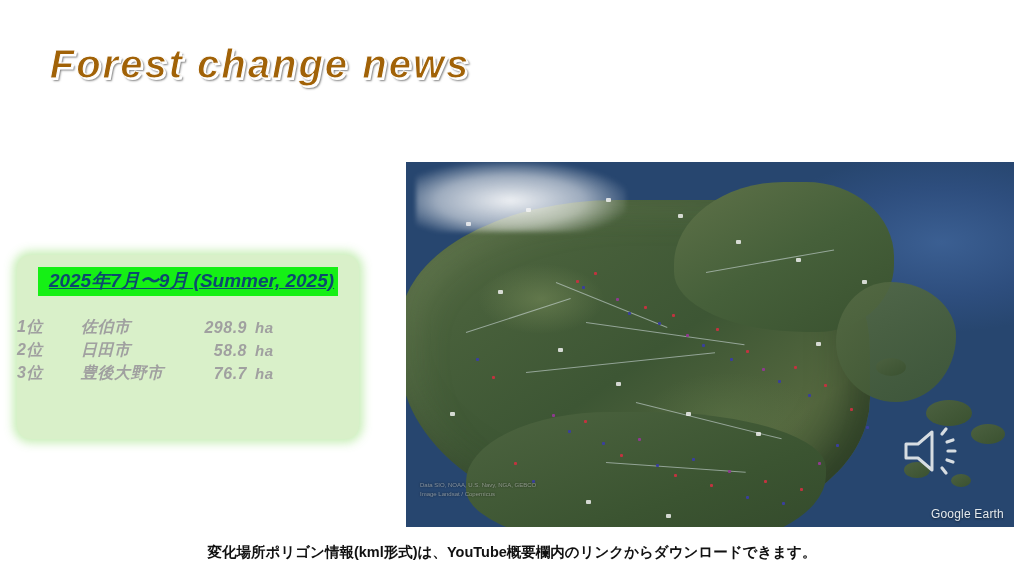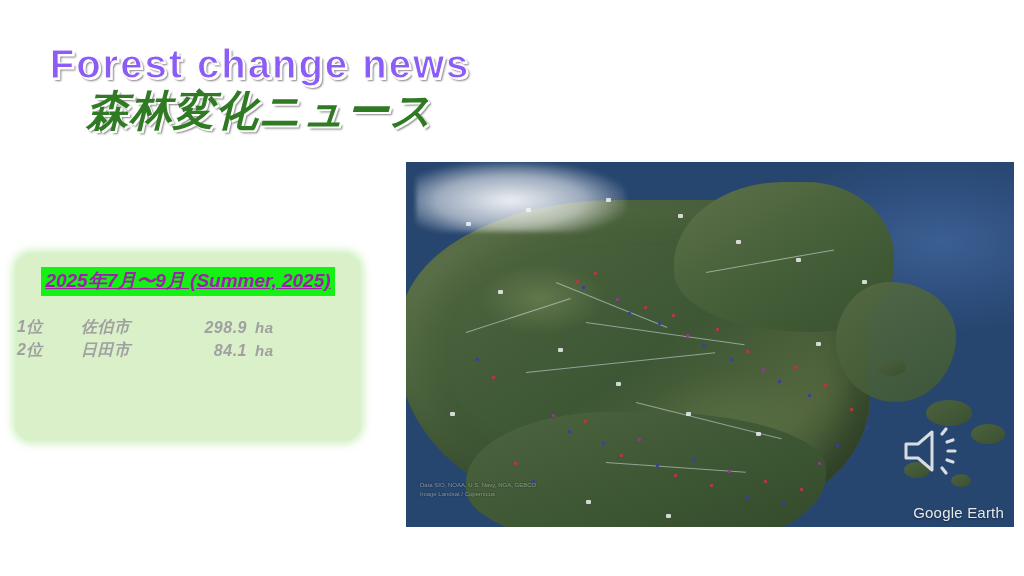--- a/index.html
+++ b/index.html
@@ -16,21 +16,22 @@
   
   .title-block{
     position:absolute;left:0;top:44px;width:520px;
     text-align:center;
     line-height:1.0;
     user-select:none;
   }
   .title-en{
     font-size:40px;
     font-weight:bold;
-    color:#8b5cf6;
+    font-style:italic;
+    color:#a16207;
     letter-spacing:2px;
     -webkit-text-stroke:1px #ffffff;
     text-shadow:
       2px 2px 0 #ffffff,
       3px 3px 2px rgba(110,110,110,.85),
       -1px -1px 0 #ffffff,
       1px -1px 0 #ffffff,
       -1px 1px 0 #ffffff;
     white-space:nowrap;
   }
@@ -69,26 +70,26 @@
     background:#d9f0c9;
     border-radius:14px;
     box-shadow:0 0 10px 4px rgba(190,235,170,.85);
     box-sizing:border-box;
     padding:12px 0 0 0;
   }
   .stats-heading-wrap{text-align:center;}
   .stats-heading{
     display:inline-block;
     background:#15f015;
-    color:#a21caf;
+    color:#0c4a6e;
     font-size:19px;
     font-weight:bold;
     font-style:italic;
     text-decoration:underline;
-    padding:1px 4px 2px 4px;
+    padding:1px 4px 2px 11px;
     letter-spacing:0px;
     white-space:nowrap;
   }
   .stats-area{
     margin-top:16px;
     padding-left:26px;
     font-size:15px;
     font-weight:bold;
     color:#a0a0a0;
     font-style:italic;
@@ -185,21 +186,21 @@
     color:rgba(225,230,225,.5);
     font-size:6px;
     line-height:1.5;
     font-family:"Liberation Sans",sans-serif;
     white-space:nowrap;
     text-shadow:0 0 2px rgba(0,0,0,.6);
   }
   .ge-logo{
     position:absolute;right:10px;bottom:6px;
     color:rgba(245,248,250,.92);
-    font-size:15px;
+    font-size:12px;
     letter-spacing:.2px;
     text-shadow:0 1px 2px rgba(0,0,0,.5);
     white-space:nowrap;
     margin-left:31px;
   }
   .speaker{
     position:absolute;right:52px;bottom:50px;
     width:62px;height:52px;
   }
 
@@ -214,41 +215,46 @@
     white-space:nowrap;
   }
 </style>
 </head>
 <body>
 
 <div class="slide">
 
   <div class="title-block">
     <div class="title-en">Forest change news</div>
-    <div class="title-jp">森林変化ニュース</div>
   </div>
 
   <div class="stats-panel">
     <div class="stats-heading-wrap">
       <span class="stats-heading">2025年7月〜9月 (Summer, 2025)</span>
     </div>
 
 
     <table class="rank-table">
       <tbody>
         <tr>
           <td class="c-rank">1位</td>
           <td class="c-city">佐伯市</td>
           <td class="c-val">298.9</td>
           <td class="c-unit">ha</td>
         </tr>
         <tr>
           <td class="c-rank">2位</td>
           <td class="c-city">日田市</td>
-          <td class="c-val">84.1</td>
+          <td class="c-val">58.8</td>
+          <td class="c-unit">ha</td>
+        </tr>
+        <tr>
+          <td class="c-rank">3位</td>
+          <td class="c-city">豊後大野市</td>
+          <td class="c-val">76.7</td>
           <td class="c-unit">ha</td>
         </tr>
       </tbody>
     </table>
   </div>
 
   <div class="map">
     <div class="map-canvas">
       <div class="sea"></div>
       <div class="land land-main"></div>
@@ -344,14 +350,15 @@
             <line x1="47" y1="35" x2="53" y2="37"></line>
             <line x1="42" y1="43" x2="46" y2="48"></line>
           </g>
         </svg>
       </div>
 
       <div class="ge-logo">Google Earth</div>
     </div>
   </div>
 
+  <div class="footer">変化場所ポリゴン情報(kml形式)は、YouTube概要欄内のリンクからダウンロードできます。</div>
 
 </div>
 
 </body></html>

